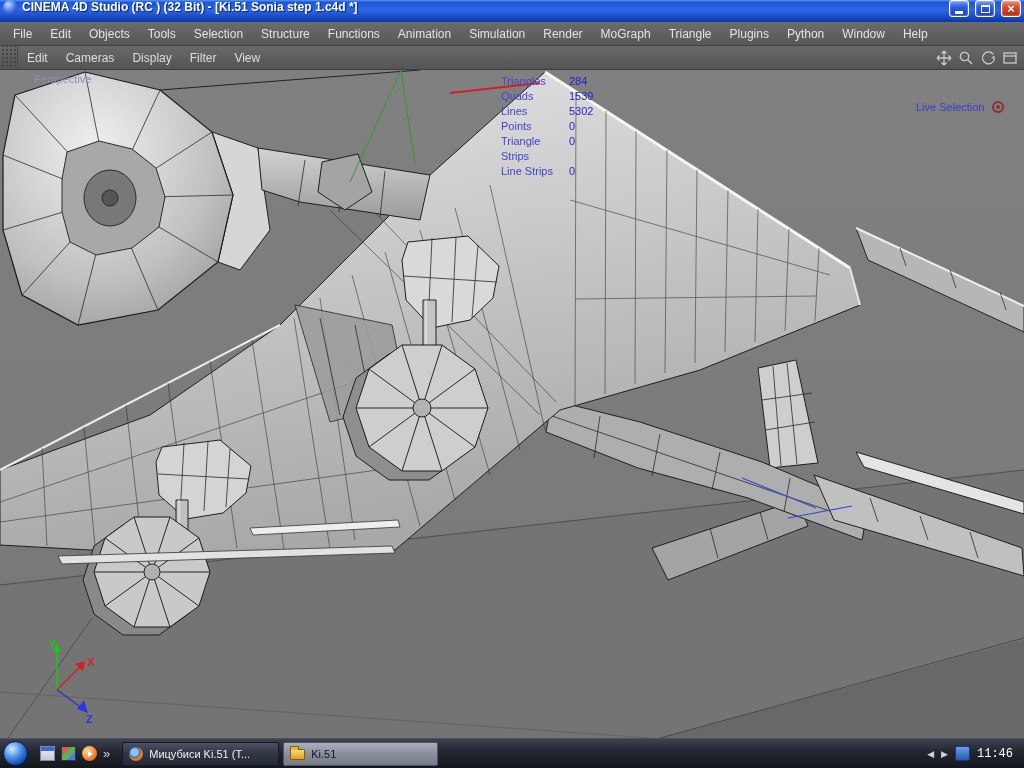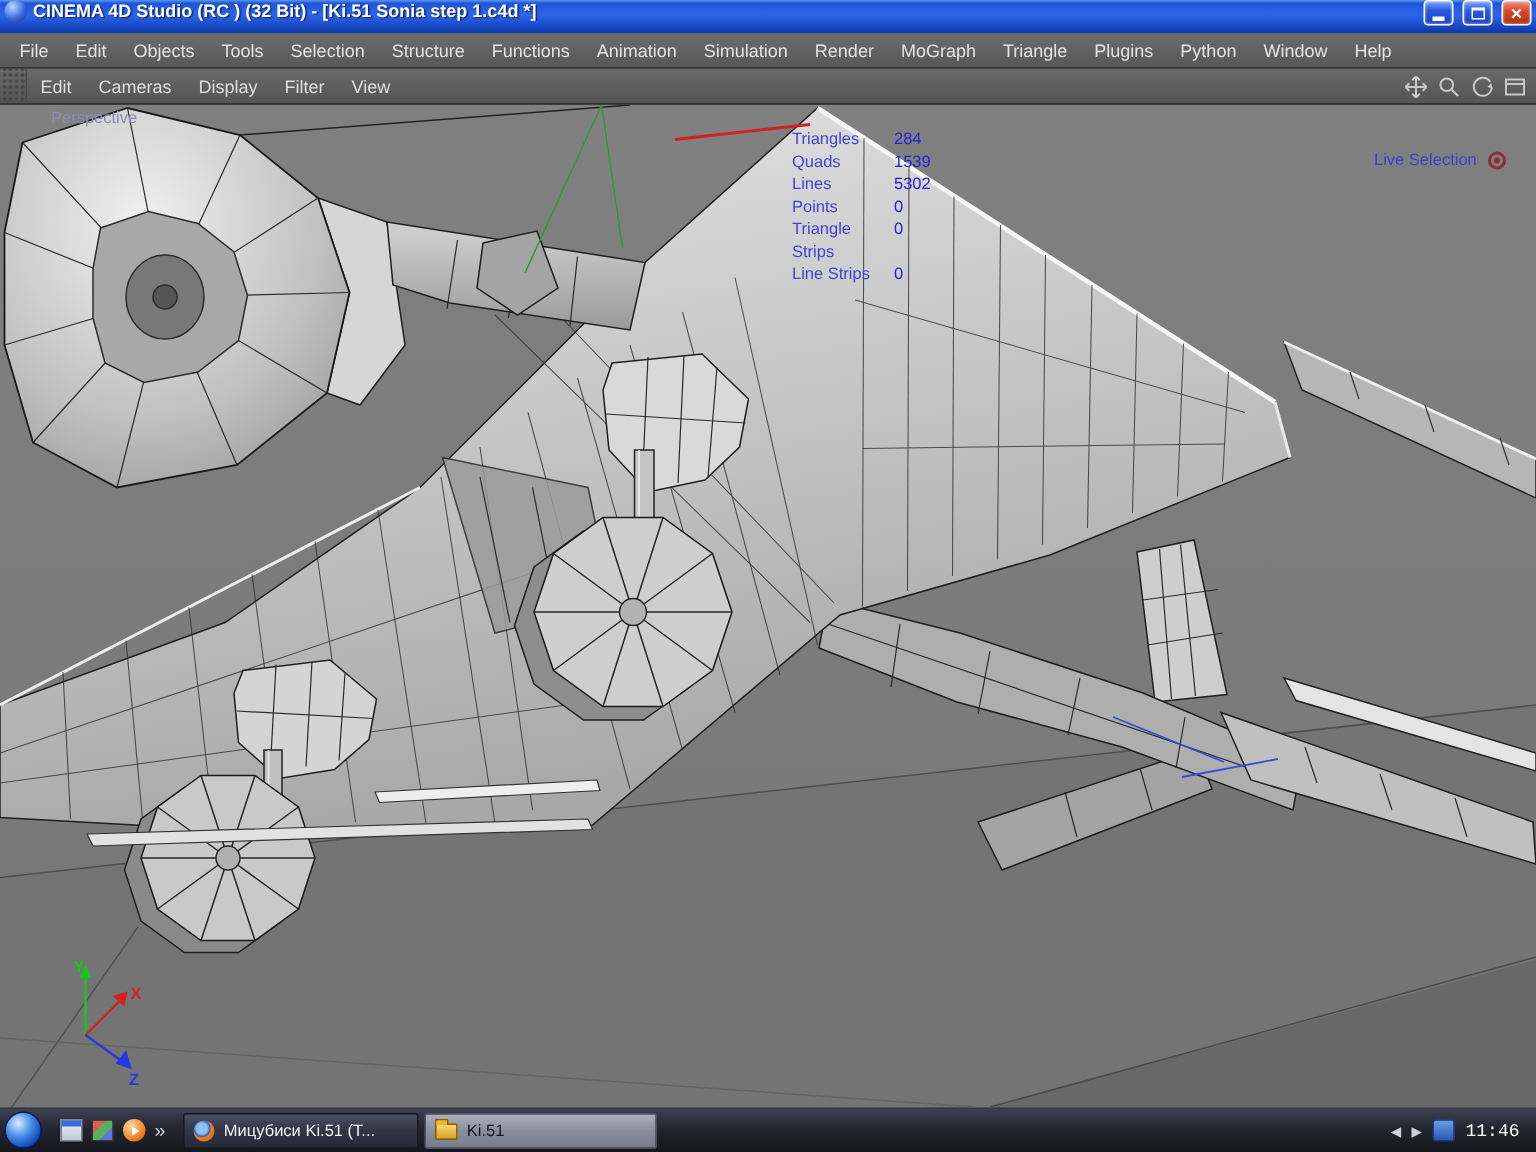--- a/index.html
+++ b/index.html
@@ -29,21 +29,21 @@
     background: linear-gradient(#696969,#545454); border-bottom: 1px solid #3c3c3c; color: #dedede; font-size: 12px; }
   .grip { width: 18px; height: 100%; border-right: 1px solid #494949;
     background-image: radial-gradient(circle, #454545 1px, transparent 1.2px); background-size: 4px 4px; background-position: 1px 2px; }
   .vp-nav { margin-left: auto; display: flex; gap: 3px; padding-right: 5px; }
   .nav-btn { width: 19px; height: 19px; display: flex; align-items: center; justify-content: center; }
 
   
   .viewport { position: relative; flex: 1 1 auto; background: linear-gradient(#808080,#7a7a7a 70%,#717171); overflow: hidden; }
   .scene { position: absolute; inset: 0; width: 100%; height: 100%; }
   .vp-camera-label { position: absolute; left: 6px; top: 3px; font-size: 11px; color: #8b8bb8; margin-left: 28px; }
-  .vp-stats { position: absolute; left: 528px; top: 4px; font-size: 11px; line-height: 15px; margin-top: 12px; }
+  .vp-stats { position: absolute; left: 501px; top: 4px; font-size: 11px; line-height: 15px; }
   .stat-row { display: flex; }
   .stat-label { width: 68px; color: #4343cf; }
   .stat-value { color: #2424d8; }
   .vp-tool { position: absolute; left: 916px; top: 31px; font-size: 11px; color: #3c3cd4;
     display: flex; align-items: center; gap: 7px; }
   .tool-icon { width: 12px; height: 12px; border-radius: 50%; border: 2px solid #8a3030; position: relative; }
   .tool-icon::after { content: ""; position: absolute; left: 2px; top: 2px; width: 4px; height: 4px; border-radius: 50%; background: #8a3030; }
 
   
   .taskbar { flex: 0 0 30px; height: 30px; display: flex; align-items: center; gap: 4px; padding: 0 3px;

